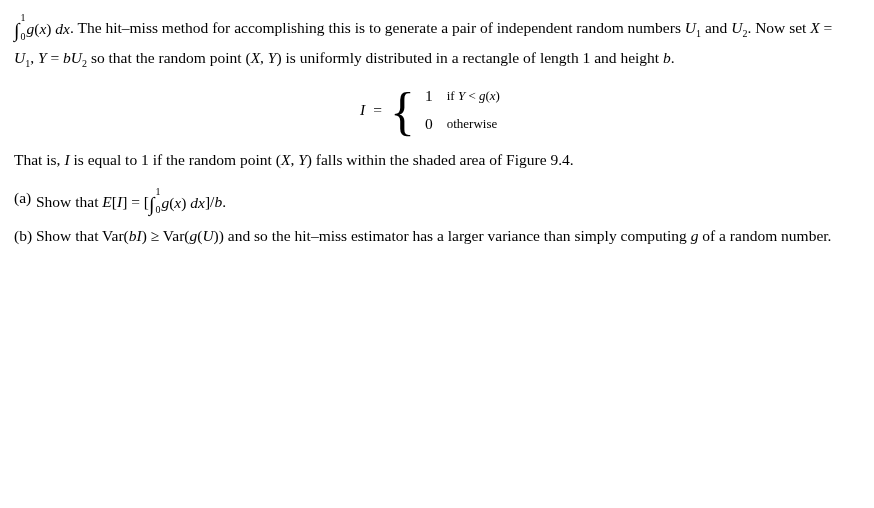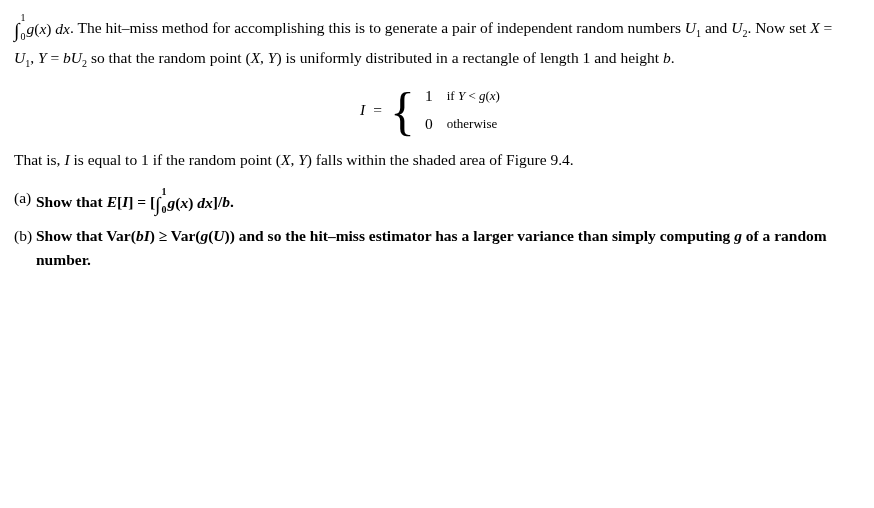--- a/index.html
+++ b/index.html
@@ -97,21 +97,20 @@
     }
 
     .part-label {
       min-width: 22px;
       font-size: 15.5px;
     }
 
     .part-text {
       font-size: 15.5px;
       flex: 1;
-      font-weight: bold;
     }
 
     sub {
       font-size: 10px;
       vertical-align: sub;
     }
 
     em, i {
       font-style: italic;
     }

